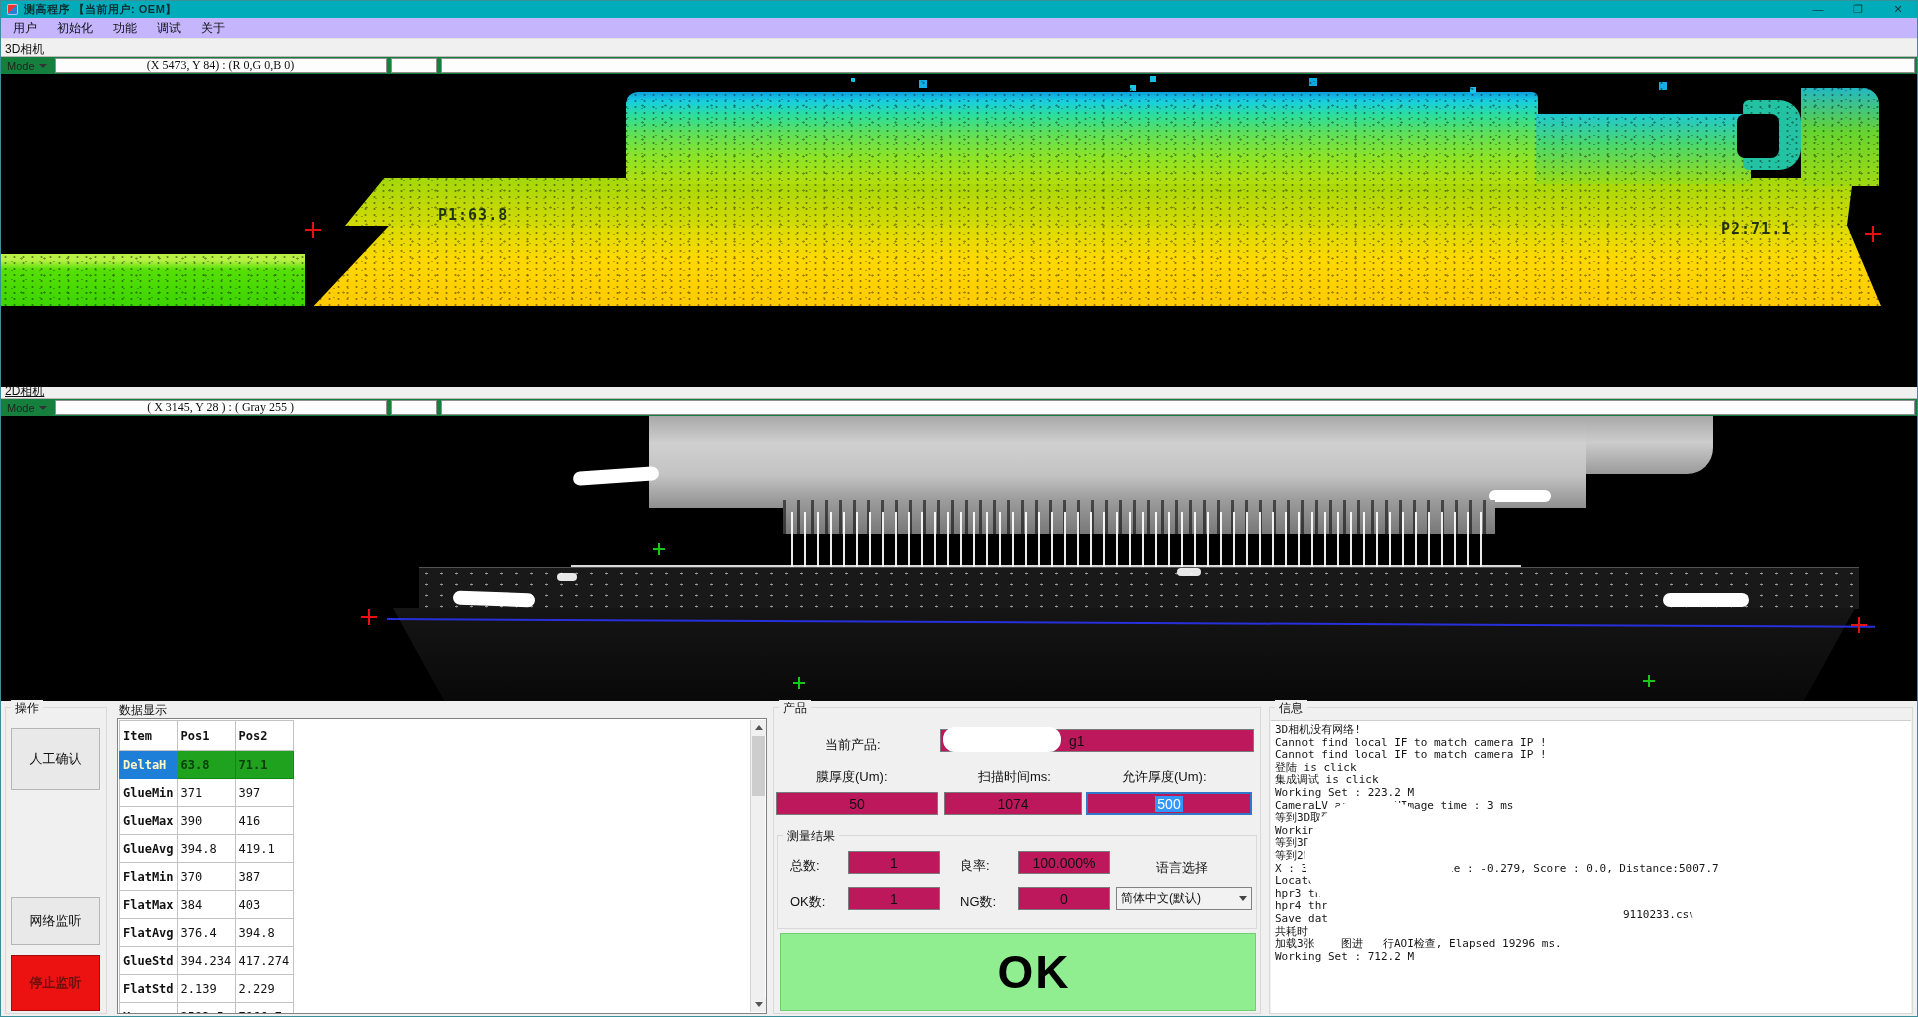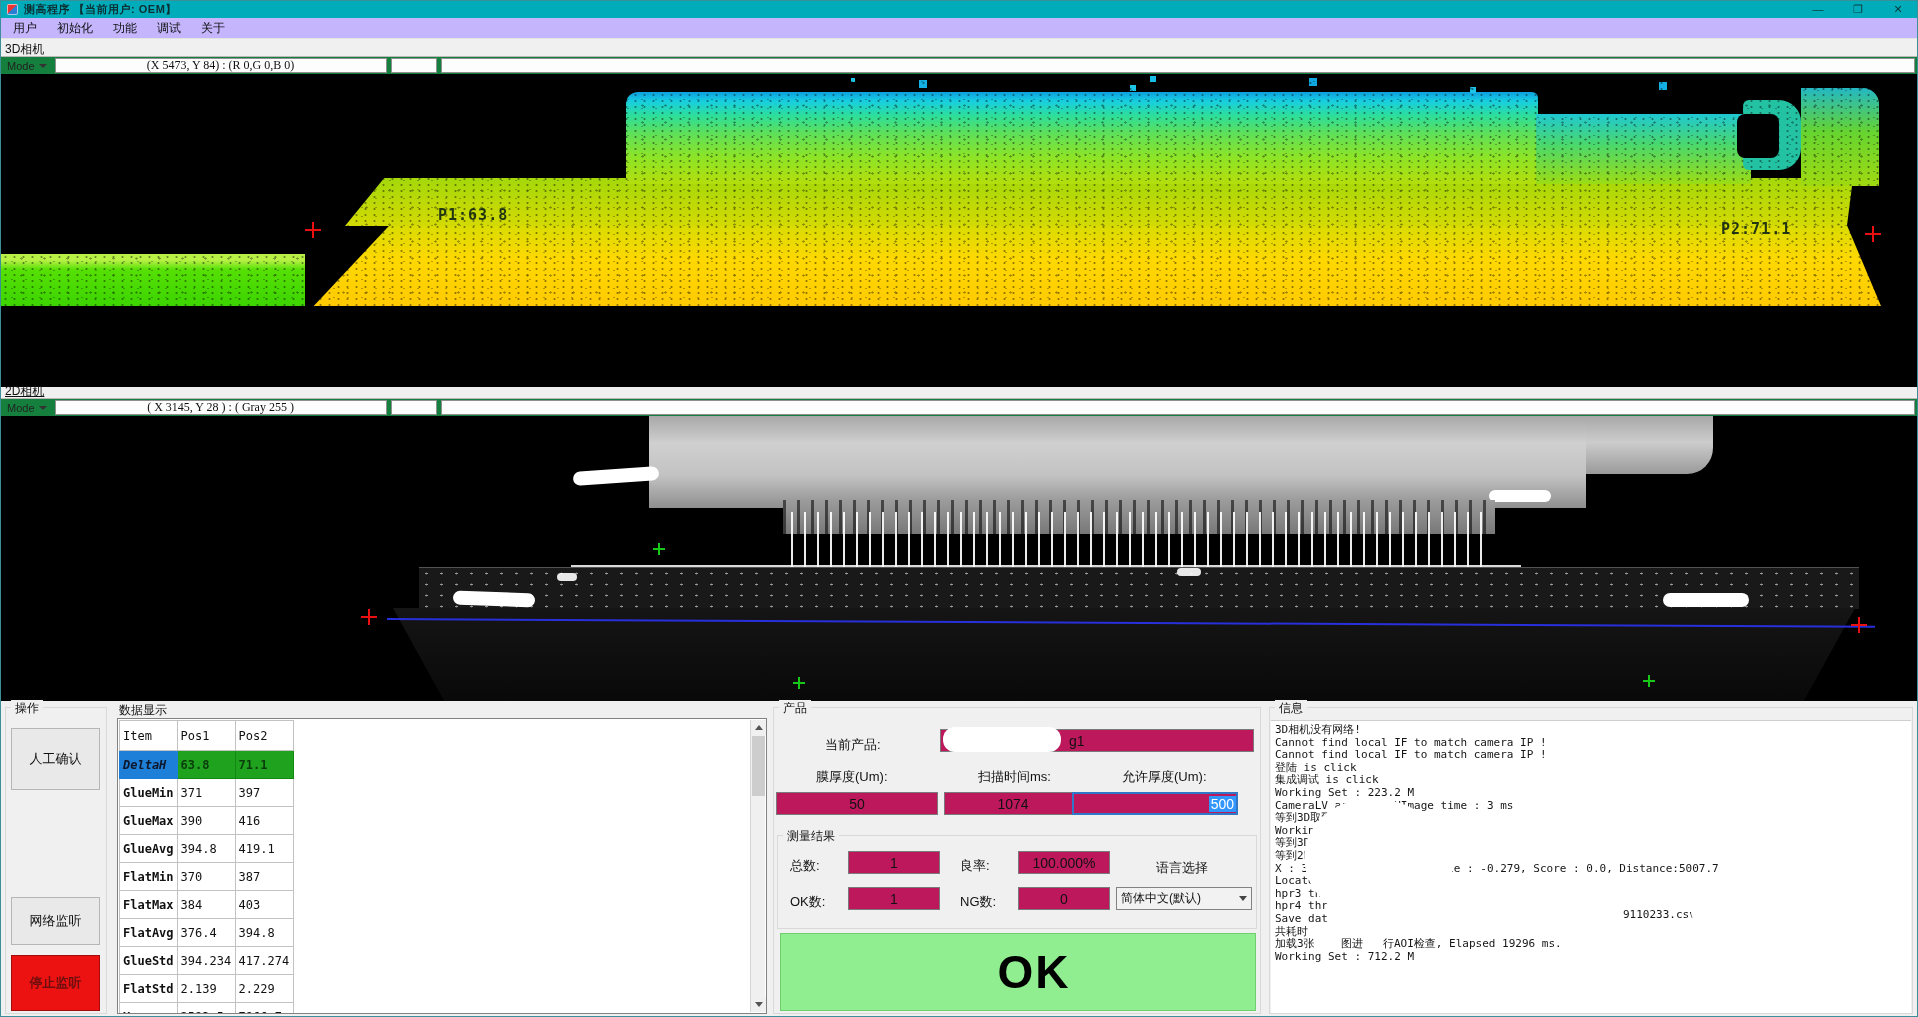--- a/index.html
+++ b/index.html
@@ -64,24 +64,24 @@
 
   
   .op-btn{position:absolute;left:5px;width:89px;background:#e9e9e9;border:1px solid #b6b6b6;
           font-size:13px;color:#111;display:flex;align-items:center;justify-content:center;}
   .op-btn.stop{font-weight:bold;}
 
   
   .data-panel{position:absolute;background:#fff;border:1px solid #828282;overflow:hidden;}
   table.meas{border-collapse:collapse;font-family:"DejaVu Sans Mono",monospace;font-size:12px;color:#111;}
   table.meas th,table.meas td{border:1px solid #c2c2c2;padding:0 3px;height:28px;}
-  table.meas th{height:30px;font-weight:normal;text-align:left;background:#fff;}
+  table.meas th{height:30px;font-weight:bold;text-align:left;background:#fff;}
   table.meas th.num,table.meas td.num{text-align:left;width:58px;}
   table.meas td.item{font-weight:bold;width:54px;}
-  tr.hl td.item{background:#1e7fd8;color:#0f172a;border-color:#1e7fd8;font-style:italic;}
+  tr.hl td.item{background:#1e7fd8;color:#fef9c3;border-color:#1e7fd8;}
   tr.hl td.num{background:#1fa31f;color:#0c3c0c;font-weight:bold;border-color:#128a12;}
   .vscroll{position:absolute;top:1px;right:1px;width:15px;bottom:1px;background:#f0f0f0;border-left:1px solid #d5d5d5;}
   .vs-arrow{position:absolute;left:0;width:15px;height:15px;background:#f0f0f0;}
   .vs-arrow::after{content:"";position:absolute;left:4px;border-left:4px solid transparent;border-right:4px solid transparent;}
   .vs-up{top:0;}   .vs-up::after{top:5px;border-bottom:5px solid #555;}
   .vs-down{bottom:0;}.vs-down::after{top:5px;border-top:5px solid #555;}
   .vs-thumb{position:absolute;left:1px;top:16px;width:13px;height:60px;background:#cdcdcd;}
 
   
   .fld-label{position:absolute;font-size:13px;color:#111;white-space:nowrap;}
@@ -285,21 +285,21 @@
 
     <span class="fld-label" style="left:51px;top:28px;">当前产品:</span>
     <div class="textbox" style="left:166px;top:21px;width:314px;justify-content:flex-start;padding-left:128px;">g1</div>
 
     <span class="fld-label" style="left:42px;top:60px;">膜厚度(Um):</span>
     <span class="fld-label" style="left:204px;top:60px;">扫描时间ms:</span>
     <span class="fld-label" style="left:348px;top:60px;">允许厚度(Um):</span>
 
     <div class="textbox" style="left:2px;top:84px;width:162px;">50</div>
     <div class="textbox" style="left:170px;top:84px;width:138px;">1074</div>
-    <div class="textbox focused" style="left:298px;top:84px;width:166px;justify-content:flex-end;">
+    <div class="textbox focused" style="left:312px;top:84px;width:166px;">
       <span class="sel-text">500</span>
     </div>
 
     <div class="groupbox" style="left:3px;top:127px;width:480px;height:94px;">
       <span class="group-label">测量结果</span>
       <span class="fld-label" style="left:12px;top:21px;">总数:</span>
       <div class="textbox" style="left:70px;top:15px;width:92px;">1</div>
       <span class="fld-label" style="left:182px;top:21px;">良率:</span>
       <div class="textbox" style="left:240px;top:15px;width:92px;">100.000%</div>
       <span class="fld-label" style="left:378px;top:23px;">语言选择</span>

